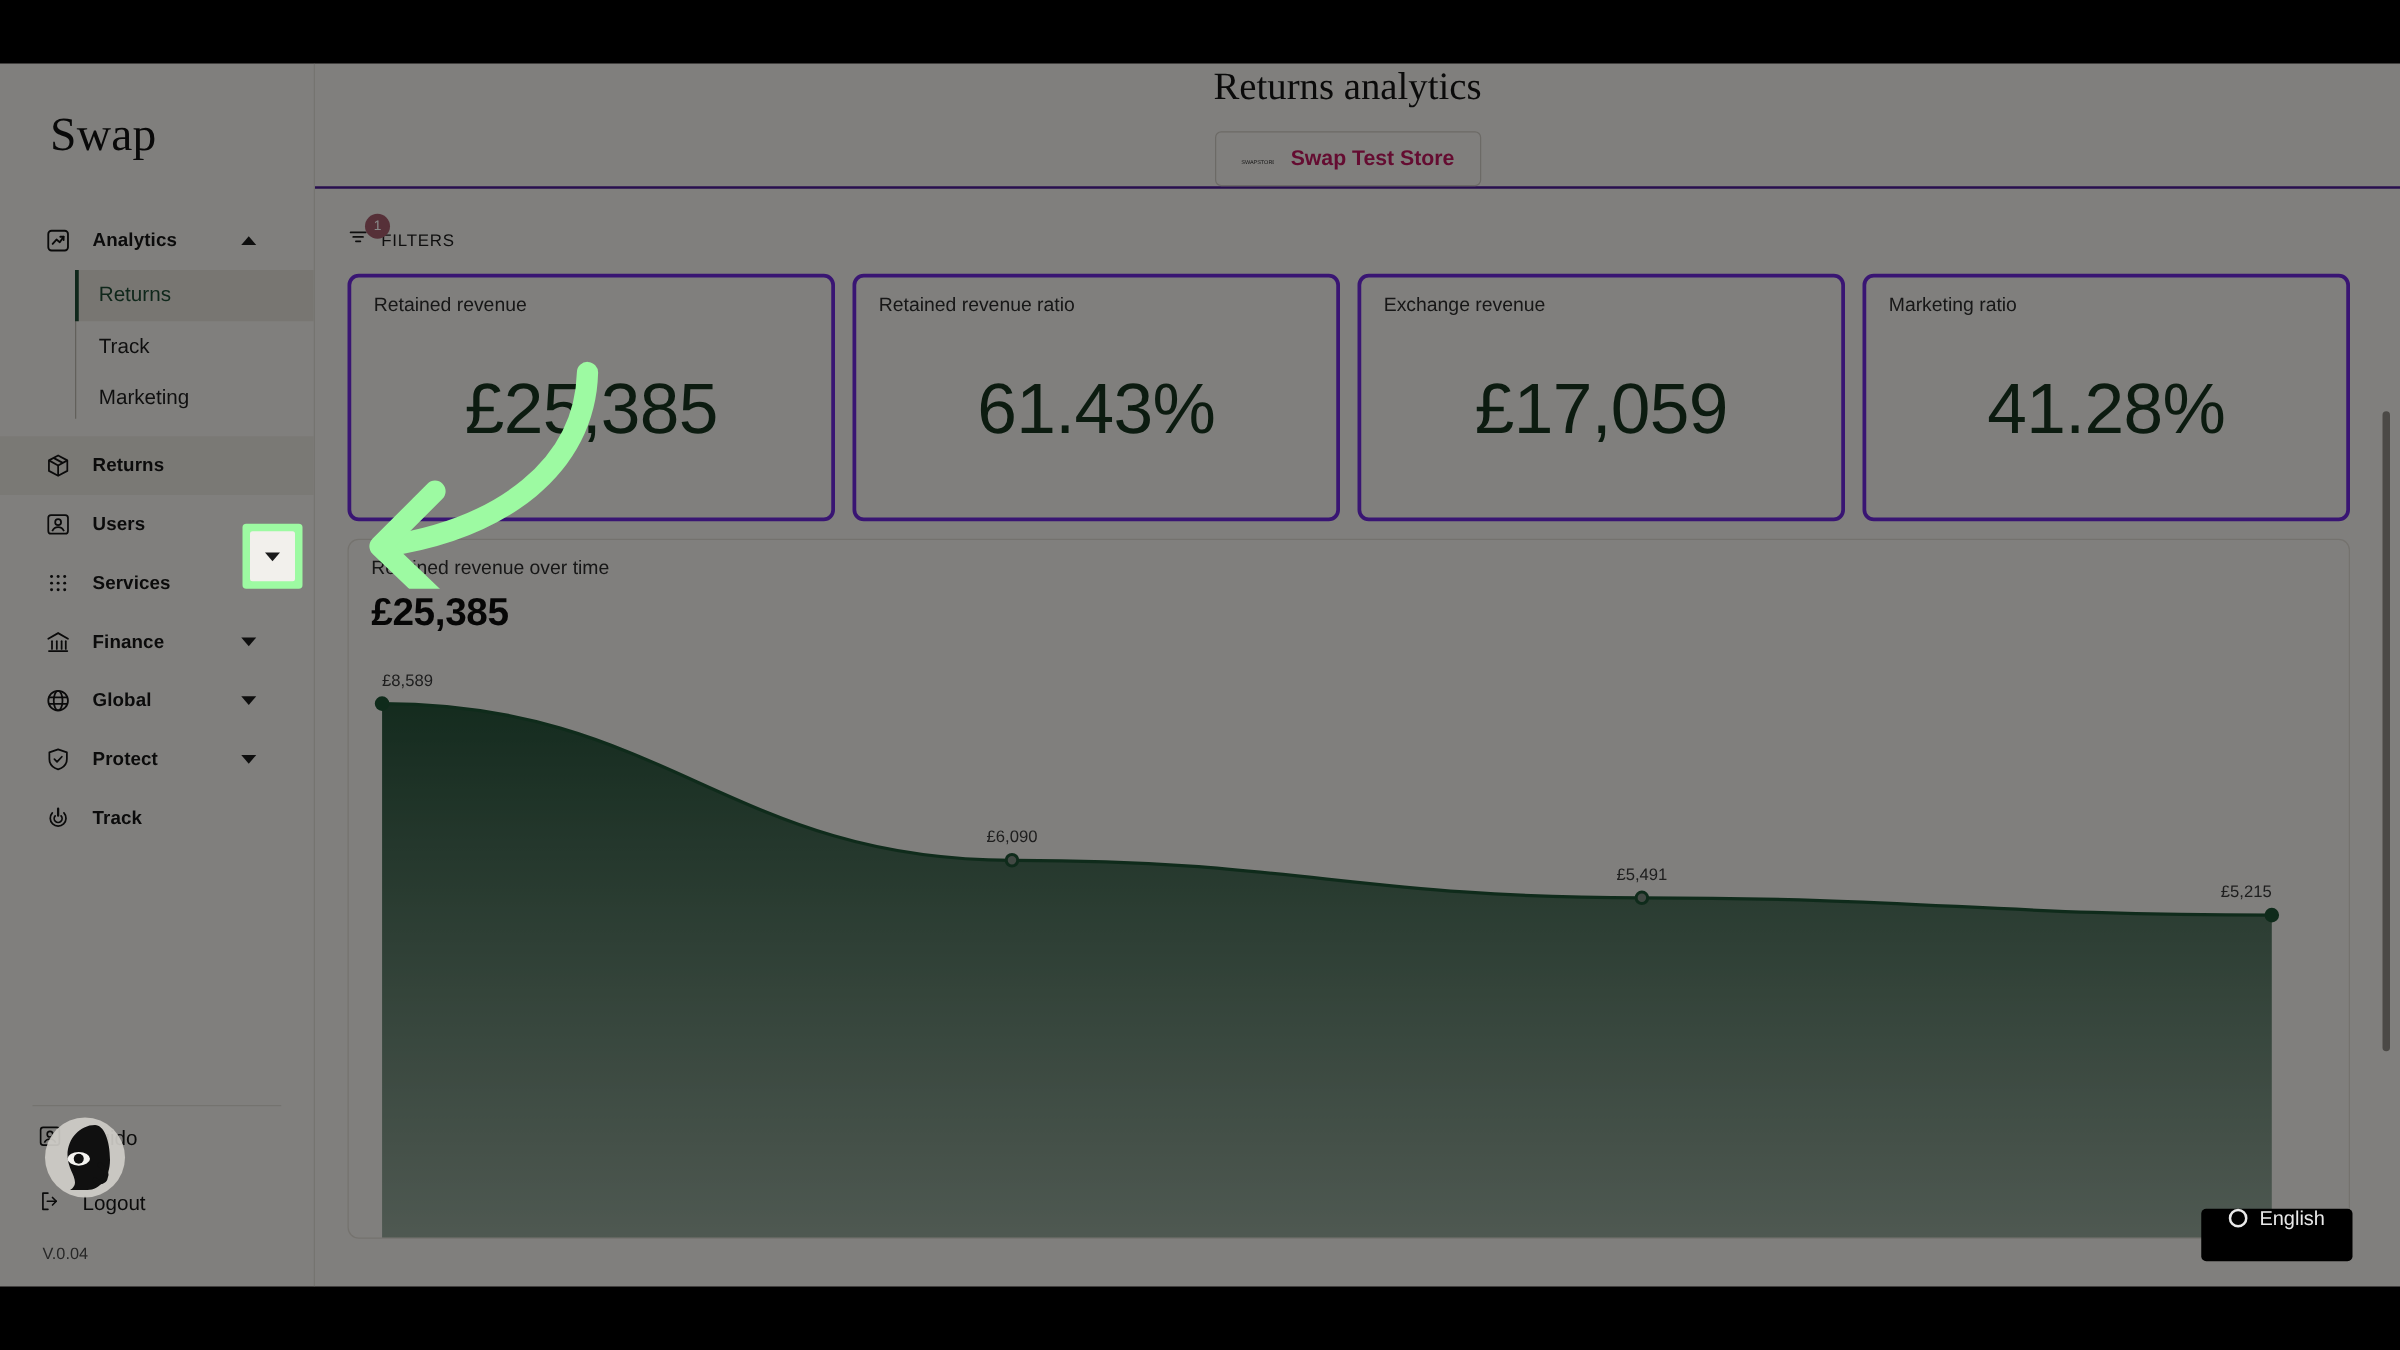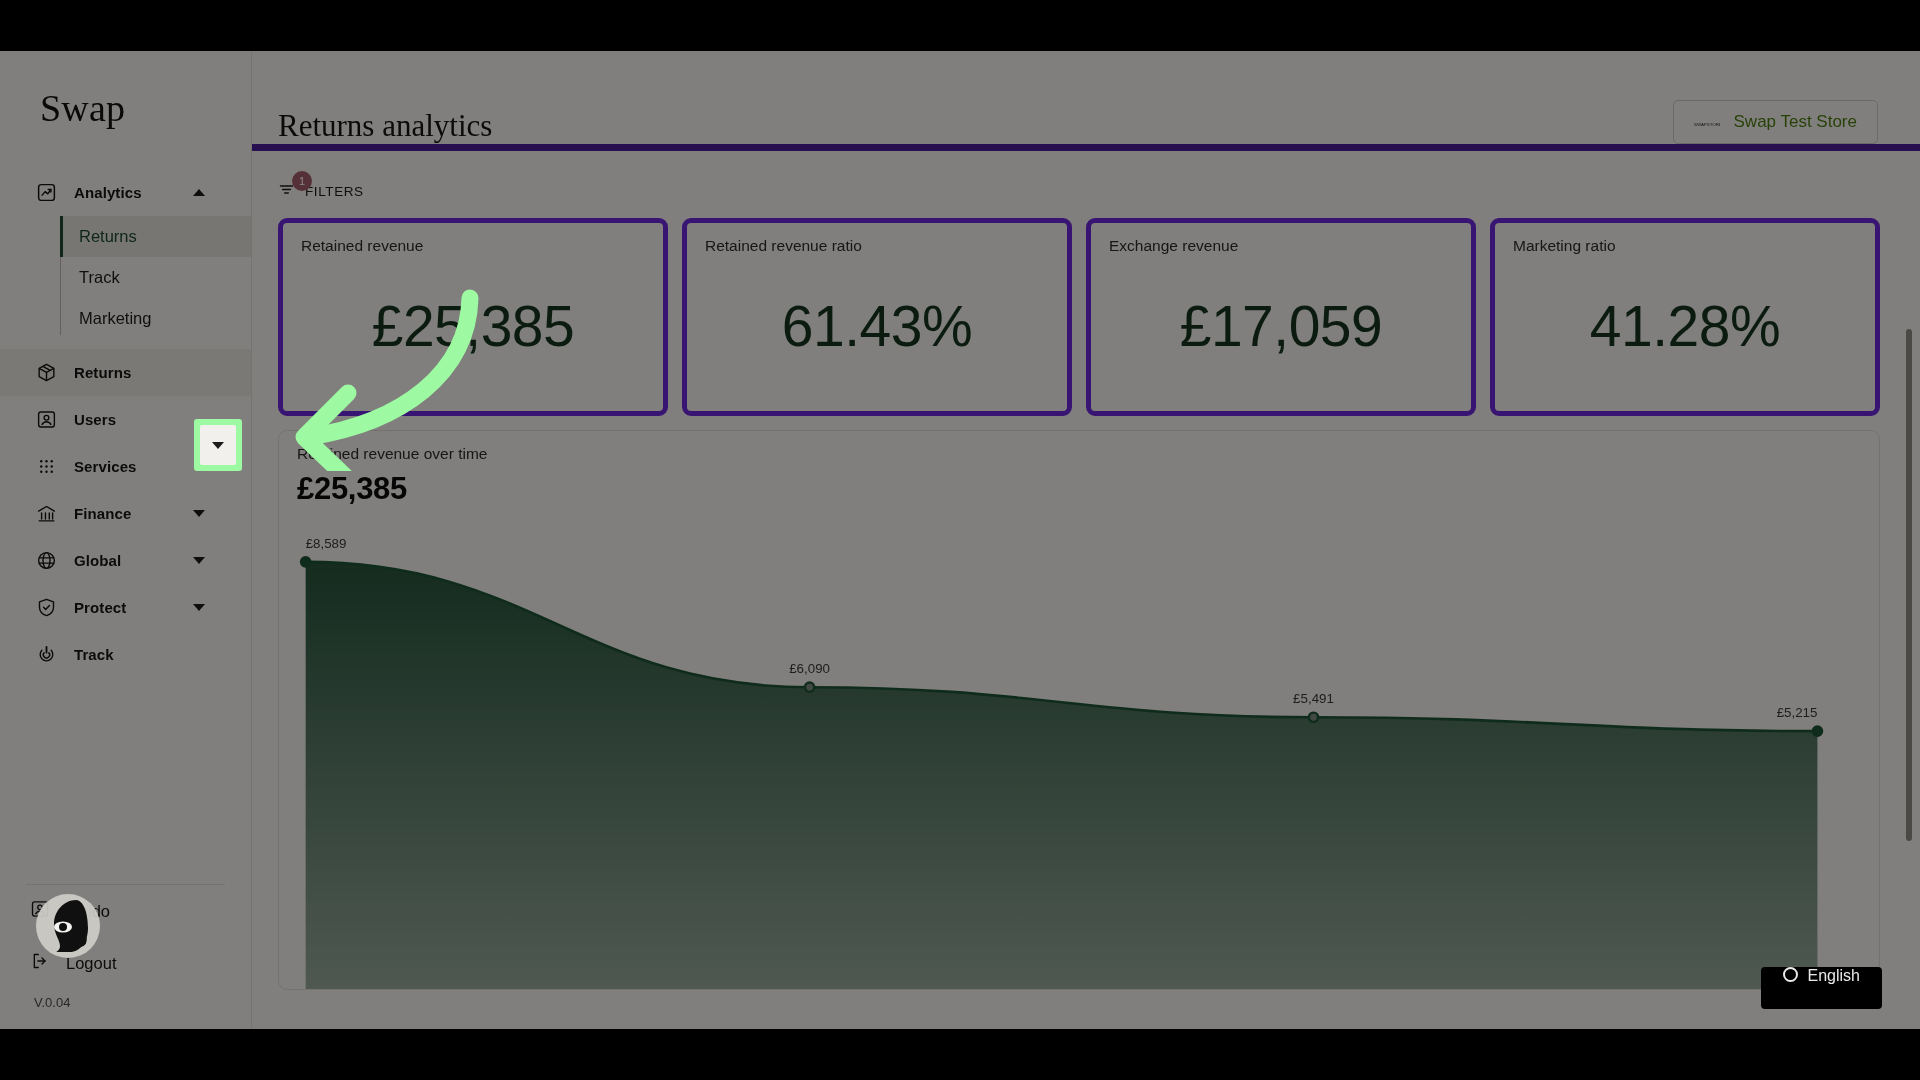--- a/index.html
+++ b/index.html
@@ -82,44 +82,44 @@
     display:flex; align-items:center; justify-content:center;
   }
   #hl-btn .caret2 {
     width:0;height:0;border-left:6px solid transparent;border-right:6px solid transparent;
     border-top:7px solid #1b1b1b;
   }
 
   
   #main { position: absolute; left: 252px; top: 0; right: 0; bottom: 0; background:#f2f0ec; }
   #topbar {
-    height: 100px; display:flex; align-items:flex-end; justify-content:space-between;
-    padding: 0 42px 0 26px; border-bottom: 7px solid #4c1d95;
+    height: 100px; display:flex; align-items:center; justify-content:space-between;
+    padding: 0 42px 0 26px; border-bottom: 2px solid #4c1d95; flex-direction: column;
   }
   #page-title { font-family:"Liberation Serif", serif; font-size: 31px; color:#141414; font-weight:400; }
   #store-btn {
     display:flex; align-items:center; gap:14px;
     border:1px solid #ccc8c0; border-radius: 5px; background: transparent;
     height: 44px; padding: 0 20px; cursor:pointer;
   }
   #store-btn .mark { width:26px; height:10px; }
-  #store-btn .t { font-size:17px; font-weight:400; color:#4d7c0f; }
+  #store-btn .t { font-size:17px; font-weight:700; color:#be185d; }
 
   #content { padding: 22px 40px 0 26px; height: calc(978px - 100px); overflow: hidden; position:relative; }
 
   .filters { display:flex; align-items:center; gap:10px; padding: 8px 0 16px 0; position:relative; cursor:pointer; width: max-content;}
   .filters .badge {
     position:absolute; left: 14px; top: -2px; width:20px; height:20px; border-radius:50%;
     background:#a25b6b; color:#fff; font-size:11px; display:flex; align-items:center; justify-content:center;
   }
   .filters .ftxt { font-size: 13.5px; letter-spacing:.6px; color:#1b1b1b; }
 
   .kpis { display:flex; gap: 14px; }
   .kpi {
-    flex:1 1 0; height: 198px; border:5px solid #6d28d9; border-radius: 9px;
+    flex:1 1 0; height: 198px; border:3px solid #6d28d9; border-radius: 9px;
     padding: 14px 18px; display:flex; flex-direction:column;
   }
   .kpi .k-label { font-size: 15.5px; color:#2c2c2c; }
   .kpi .k-value {
     flex:1 1 auto; display:flex; align-items:center; justify-content:center;
     font-size: 57px; font-weight:400; color:#17341f; letter-spacing:-.5px;
   }
 
   .chartcard {
     margin-top: 14px; border:1px solid #dcd8d0; border-radius: 9px;

